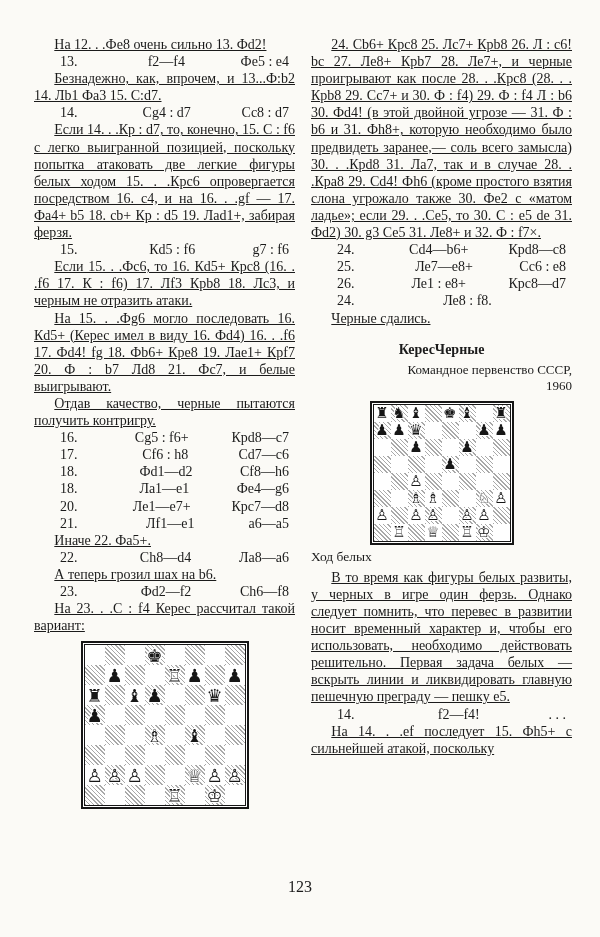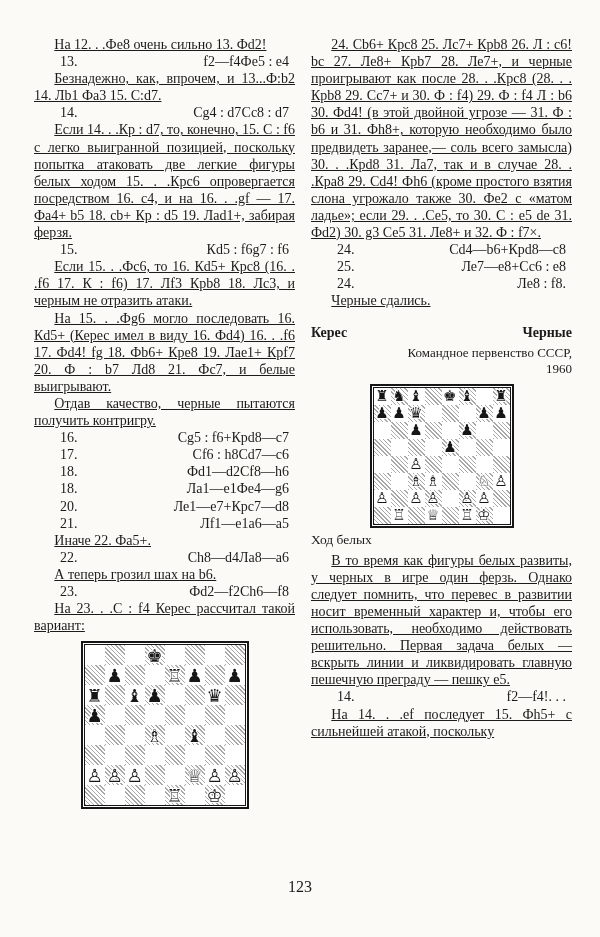--- a/index.html
+++ b/index.html
@@ -34,31 +34,31 @@
   }
   .mv-num{
     flex:0 0 58px;
     box-sizing:border-box;
     padding-left:26px;
     white-space:nowrap;
   }
   .mv-white{
     flex:1 1 auto;
     white-space:nowrap;
-    text-align:right;
+    text-align:center;
   }
   .mv-black{
     flex:0 0 auto;
     white-space:nowrap;
     text-align:right;
     padding-right:6px;
   }
   .players{
     display:flex;
-    justify-content:space-between;
+    justify-content:center;
     font-weight:bold;
     margin-top:14px;
     margin-bottom:4px;
     text-align:left;
   }
   .event{
     text-align:right;
     font-size:13px;
     line-height:16px;
     margin-bottom:6px;
@@ -287,20 +287,25 @@
           <span class="mv-num">24.</span>
           <span class="mv-white">Cd4—b6+</span>
           <span class="mv-black">Крd8—с8</span>
         </div>
         <div class="mv-row">
           <span class="mv-num">25.</span>
           <span class="mv-white">Ле7—е8+</span>
           <span class="mv-black">Сс6 : е8</span>
         </div>
         <div class="mv-row">
+          <span class="mv-num">26.</span>
+          <span class="mv-white">Ле1 : е8+</span>
+          <span class="mv-black">Крс8—d7</span>
+        </div>
+        <div class="mv-row">
           <span class="mv-num">24.</span>
           <span class="mv-white">Ле8 : f8.</span>
           <span class="mv-black"></span>
         </div>
         <p class="para ind">Черные сдались.</p>
         <div class="players">
           <span>Керес</span>
           <span>Черные</span>
         </div>
         <div class="event">

